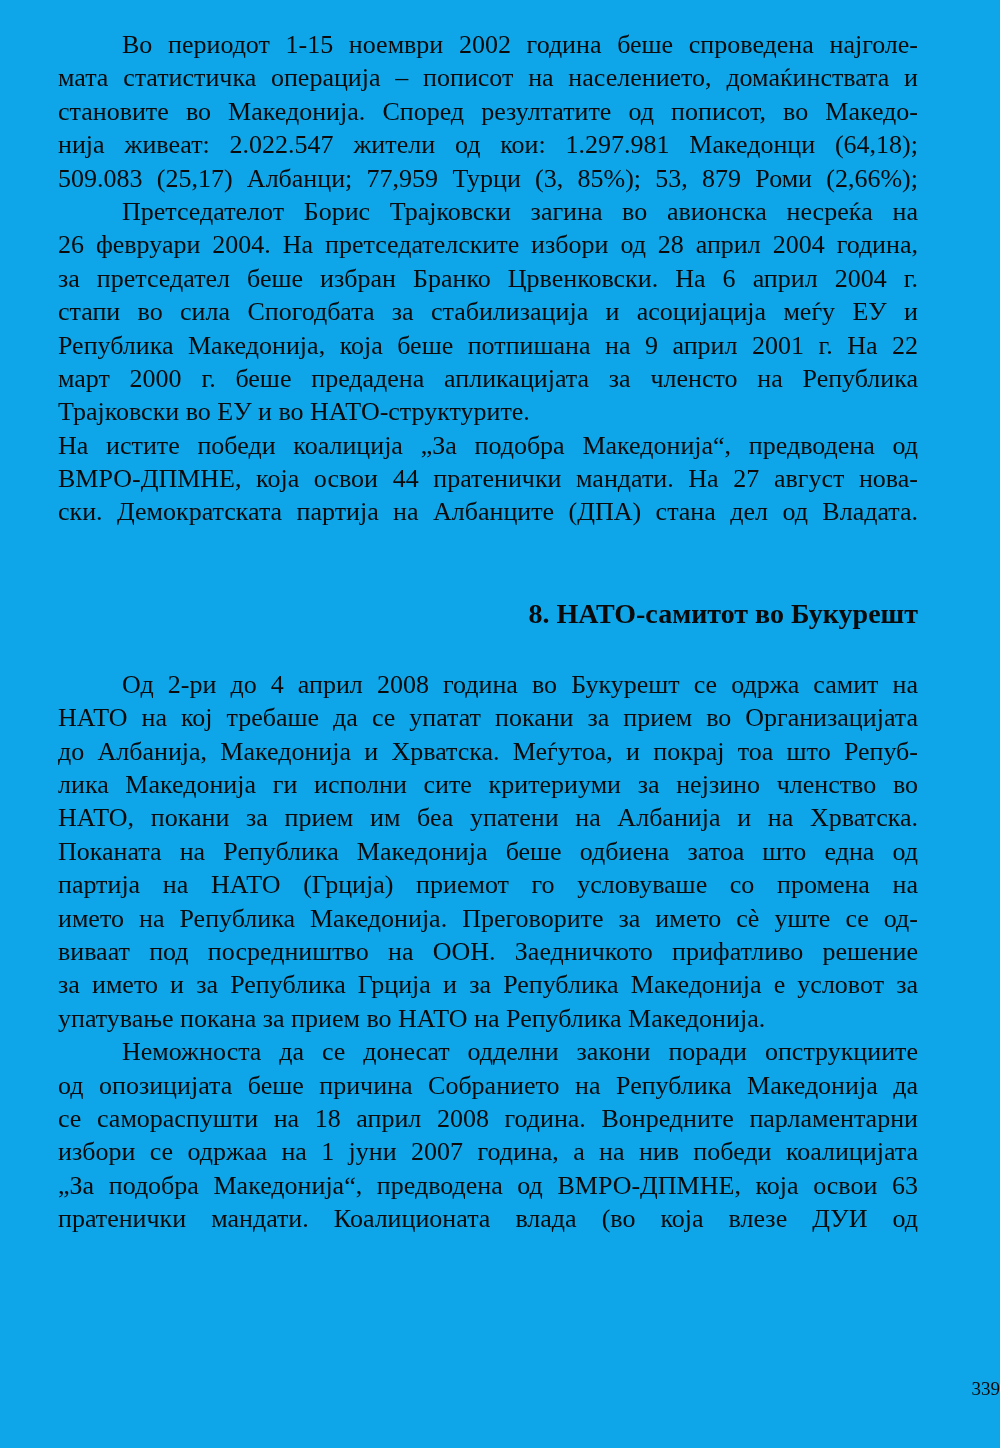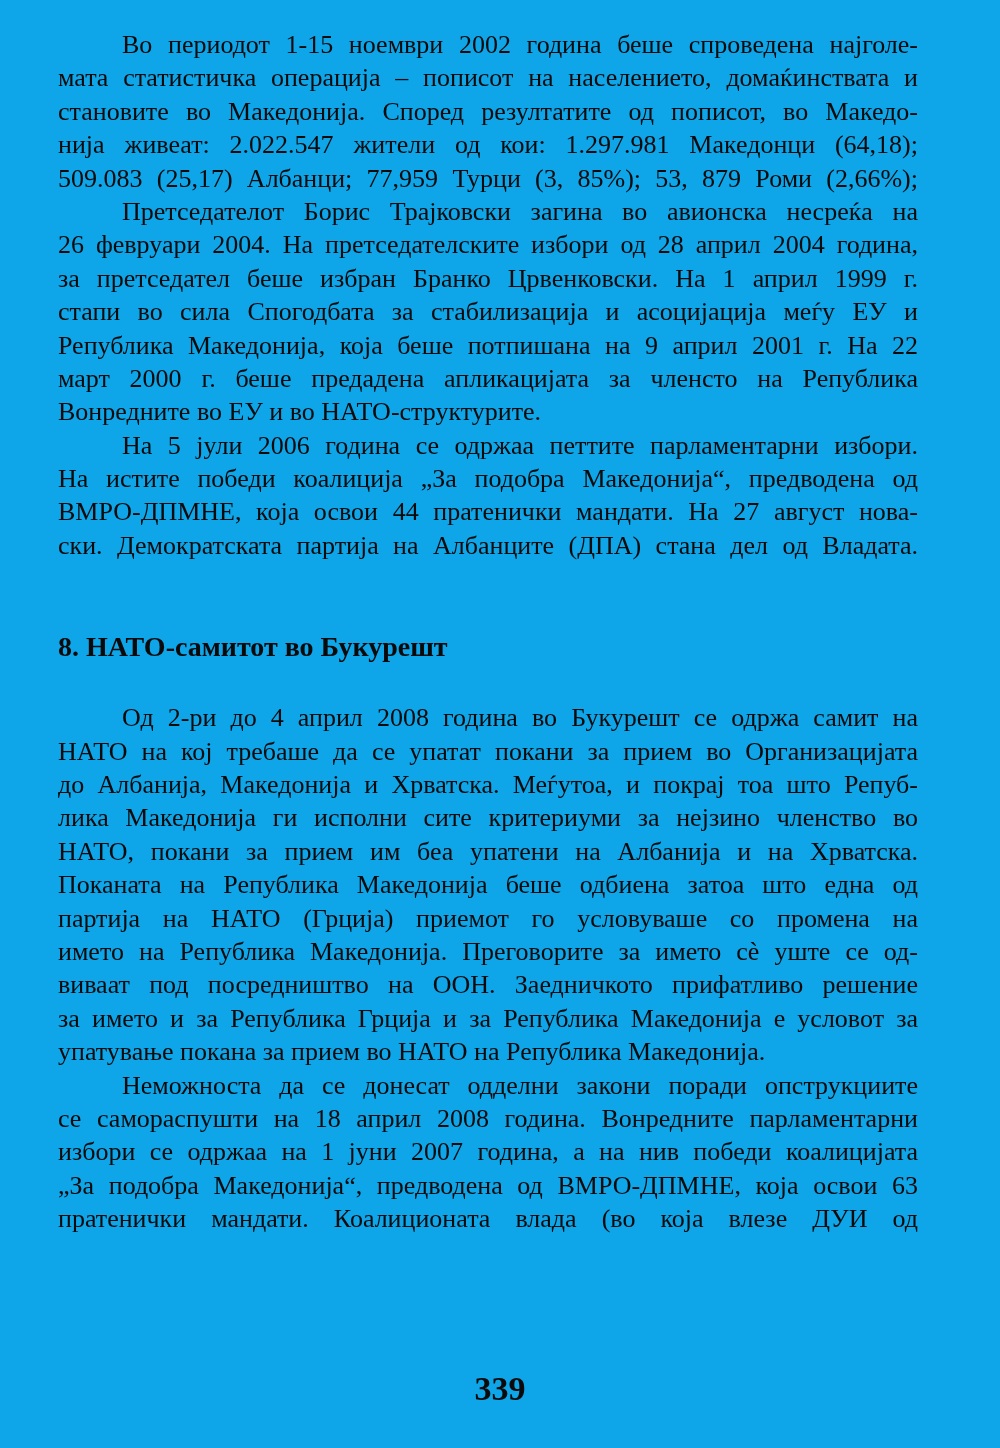--- a/index.html
+++ b/index.html
@@ -27,59 +27,57 @@
     text-align-last: justify;
   }
   .line.first { text-indent: 64px; }
   .line.end { text-align-last: left; }
   .heading {
     margin-top: 68px;
     margin-bottom: 37px;
     font-size: 28px;
     line-height: 34px;
     font-weight: bold;
-    text-align: left;
+    text-align: right;
   }
   .page-number {
     position: absolute;
     left: 0;
     right: 0;
     top: 1374px;
-    text-align: center;
-    font-size: 34px;
+    text-align: right;
+    font-size: 19px;
     line-height: 30px;
-    font-weight: bold;
   }
 </style>
 </head>
 <body>
 
 <div class="page">
   <div class="text-block">
 
     <div class="para">
       <div class="line first">Во периодот 1-15 ноември 2002 година беше спроведена најголе-</div>
       <div class="line">мата статистичка операција – пописот на населението, домаќинствата и</div>
       <div class="line">становите во Македонија. Според резултатите од пописот, во Македо-</div>
       <div class="line">нија живеат: 2.022.547 жители од кои: 1.297.981 Македонци (64,18);</div>
       <div class="line">509.083 (25,17) Албанци; 77,959 Турци (3, 85%); 53, 879 Роми (2,66%);</div>
     </div>
 
     <div class="para">
       <div class="line first">Претседателот Борис Трајковски загина во авионска несреќа на</div>
       <div class="line">26 февруари 2004. На претседателските избори од 28 април 2004 година,</div>
-      <div class="line">за претседател беше избран Бранко Црвенковски. На 1 април 1999 г.</div>
+      <div class="line">за претседател беше избран Бранко Црвенковски. На 6 април 2004 г.</div>
       <div class="line">стапи во сила Спогодбата за стабилизација и асоцијација меѓу ЕУ и</div>
       <div class="line">Република Македонија, која беше потпишана на 9 април 2001 г. На 22</div>
       <div class="line">март 2000 г. беше предадена апликацијата за членсто на Република</div>
-      <div class="line end">Вонредните во ЕУ и во НАТО-структурите.</div>
+      <div class="line end">Трајковски во ЕУ и во НАТО-структурите.</div>
     </div>
 
     <div class="para">
-      <div class="line first">На 5 јули 2006 година се одржаа петтите парламентарни избори.</div>
       <div class="line">На истите победи коалиција „За подобра Македонија“, предводена од</div>
       <div class="line">ВМРО-ДПМНЕ, која освои 44 пратенички мандати. На 27 август нова-</div>
       <div class="line">ски. Демократската партија на Албанците (ДПА) стана дел од Владата.</div>
     </div>
 
     <h2 class="heading">8. НАТО-самитот во Букурешт</h2>
 
     <div class="para">
       <div class="line first">Од 2-ри до 4 април 2008 година во Букурешт се одржа самит на</div>
       <div class="line">НАТО на кој требаше да се упатат покани за прием во Организацијата</div>
@@ -89,20 +87,21 @@
       <div class="line">Поканата на Република Македонија беше одбиена затоа што една од</div>
       <div class="line">партија на НАТО (Грција) приемот го условуваше со промена на</div>
       <div class="line">името на Република Македонија. Преговорите за името сѐ уште се од-</div>
       <div class="line">виваат под посредништво на ООН. Заедничкото прифатливо решение</div>
       <div class="line">за името и за Република Грција и за Република Македонија е условот за</div>
       <div class="line end">упатување покана за прием во НАТО на Република Македонија.</div>
     </div>
 
     <div class="para">
       <div class="line first">Неможноста да се донесат одделни закони поради опструкциите</div>
+      <div class="line">од опозицијата беше причина Собранието на Република Македонија да</div>
       <div class="line">се самораспушти на 18 април 2008 година. Вонредните парламентарни</div>
       <div class="line">избори се одржаа на 1 јуни 2007 година, а на нив победи коалицијата</div>
       <div class="line">„За подобра Македонија“, предводена од ВМРО-ДПМНЕ, која освои 63</div>
       <div class="line">пратенички мандати. Коалиционата влада (во која влезе ДУИ од</div>
     </div>
 
   </div>
 
   <div class="page-number">339</div>
 </div>

